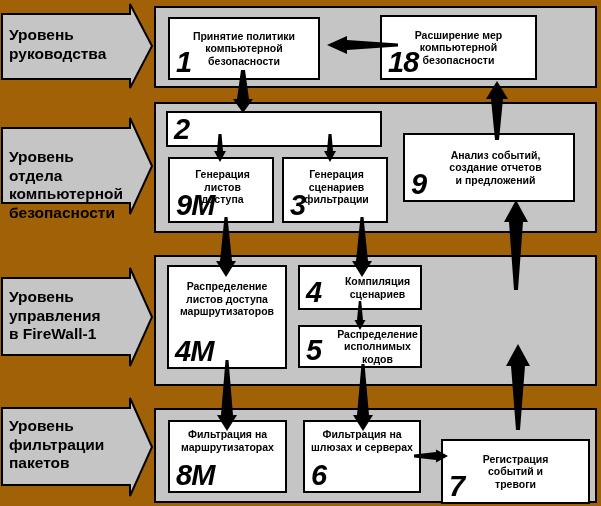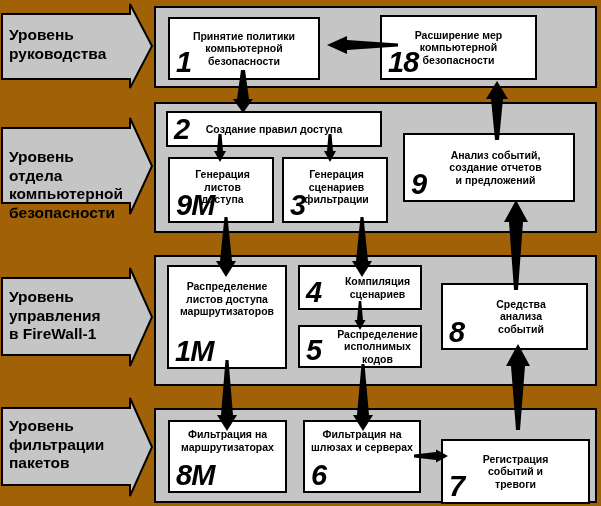--- a/index.html
+++ b/index.html
@@ -73,21 +73,20 @@
 безопасности</div>
     <div class="num">1</div>
   </div>
   <div class="fbox b10" style="left:380px;top:15px;width:157px;height:65px">
     <div class="txt">Расширение мер
 компьютерной
 безопасности</div>
     <div class="num">18</div>
   </div>
   <div class="fbox b2" style="left:166px;top:111px;width:216px;height:36px">
-    <div class="txt">Создание правил доступа</div>
     <div class="num">2</div>
   </div>
   <div class="fbox b3M" style="left:168px;top:157px;width:106px;height:66px">
     <div class="txt">Генерация
 листов
 доступа</div>
     <div class="num">9M</div>
   </div>
   <div class="fbox b3" style="left:282px;top:157px;width:106px;height:66px">
     <div class="txt">Генерация
@@ -98,38 +97,32 @@
   <div class="fbox b9" style="left:403px;top:133px;width:172px;height:69px">
     <div class="txt">Анализ событий,
 создание отчетов
 и предложений</div>
     <div class="num">9</div>
   </div>
   <div class="fbox b4M" style="left:167px;top:265px;width:120px;height:104px">
     <div class="txt">Распределение
 листов доступа
 маршрутизаторов</div>
-    <div class="num">1M</div>
+    <div class="num">4M</div>
   </div>
   <div class="fbox b4" style="left:298px;top:265px;width:124px;height:45px">
     <div class="txt">Компиляция
 сценариев</div>
     <div class="num">4</div>
   </div>
   <div class="fbox b5" style="left:298px;top:325px;width:124px;height:43px">
     <div class="txt">Распределение
 исполнимых
 кодов</div>
     <div class="num">5</div>
-  </div>
-  <div class="fbox b8" style="left:441px;top:283px;width:147px;height:67px">
-    <div class="txt">Средства
-анализа
-событий</div>
-    <div class="num">8</div>
   </div>
   <div class="fbox b5M" style="left:168px;top:420px;width:119px;height:73px">
     <div class="txt">Фильтрация на
 маршрутизаторах</div>
     <div class="num">8M</div>
   </div>
   <div class="fbox b6" style="left:303px;top:420px;width:118px;height:73px">
     <div class="txt">Фильтрация на
 шлюзах и серверах</div>
     <div class="num">6</div>

